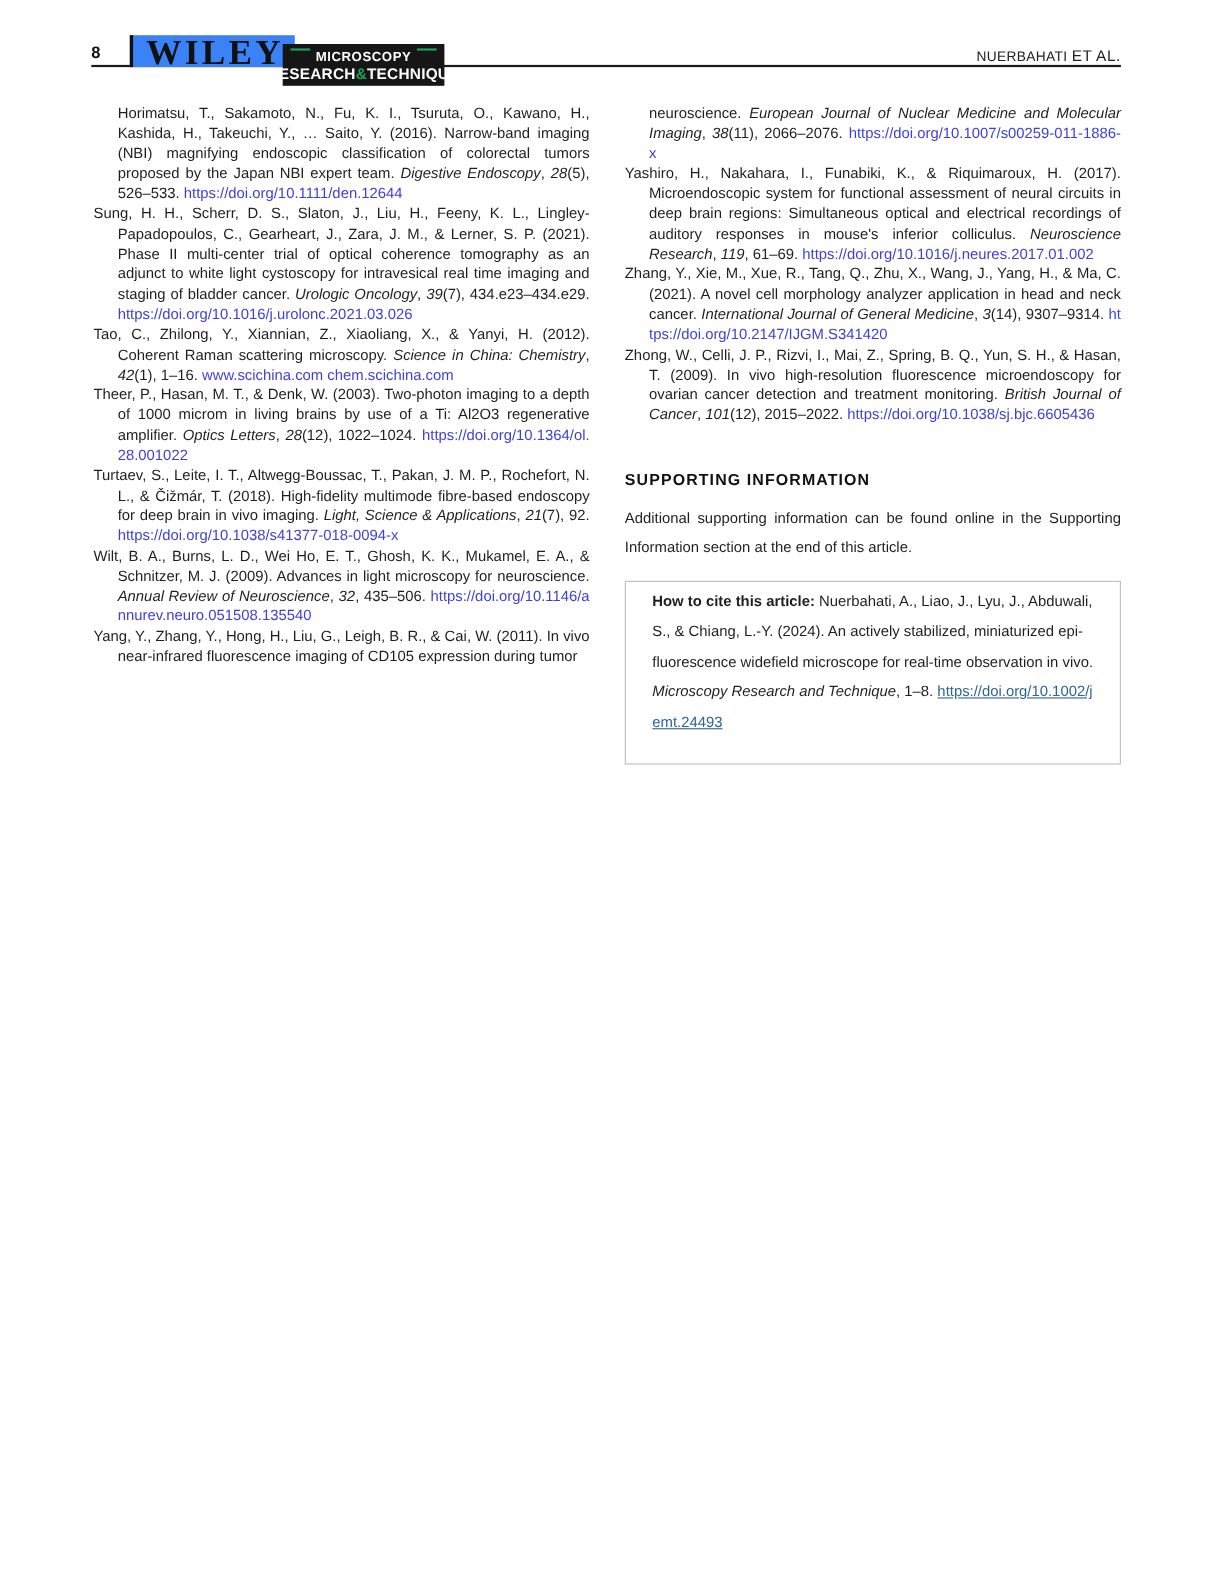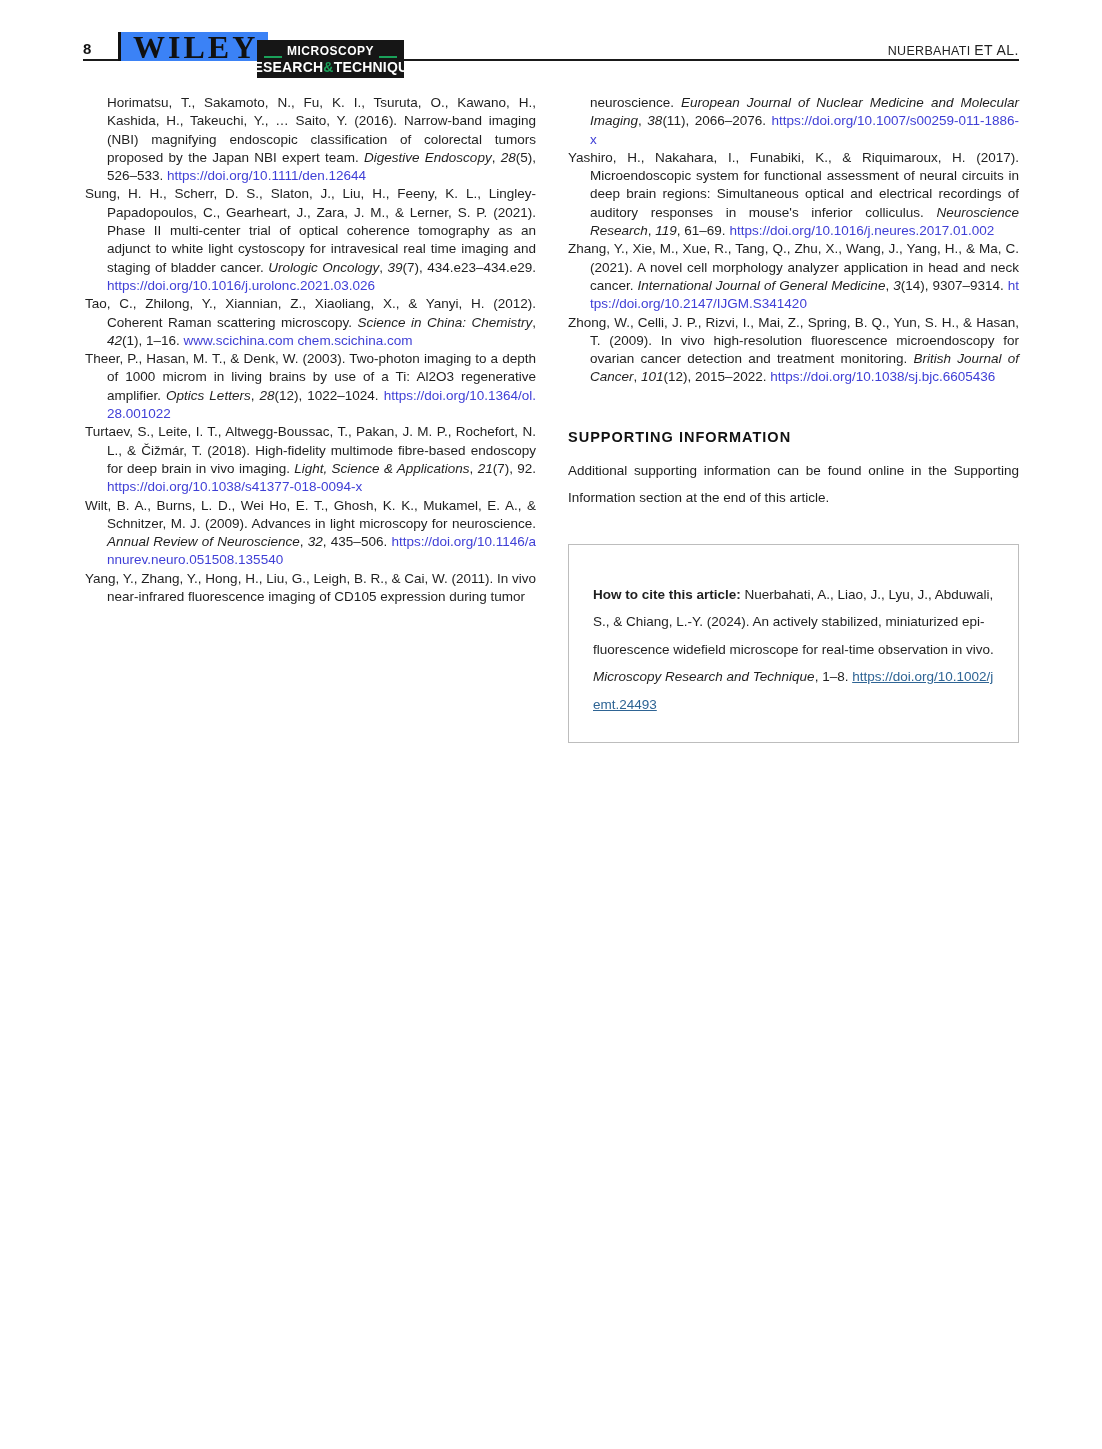--- a/index.html
+++ b/index.html
@@ -16,21 +16,21 @@
     background:#3b82f6; border-left:3px solid #111;
     padding:0 10px 0 12px;
     font-family:"Liberation Serif", serif; font-size:32px; line-height:30px;
     letter-spacing:3px; font-weight:600; color:#111;
   }
   .badge {
     position:absolute; left:257px; top:40px; width:147px; height:38px; z-index:3;
     background:#161616; color:#fff; display:flex; flex-direction:column;
     align-items:center; justify-content:center; gap:1px;
   }
-  .badge-line1 { display:flex; align-items:flex-end; gap:5px; font-size:12px; font-weight:bold; letter-spacing:0.5px; }
+  .badge-line1 { display:flex; align-items:flex-start; gap:5px; font-size:12px; font-weight:bold; letter-spacing:0.5px; }
   .badge-accent { display:inline-block; width:18px; height:2px; }
   .badge-line2 { font-size:14px; font-weight:bold; letter-spacing:0.2px; }
   .running-head { position:absolute; right:83px; top:42px; font-size:12.5px; color:#222; letter-spacing:0.3px; }
   .running-head .etal { font-size:14px; letter-spacing:0.5px; }
 
   
   .columns { position:absolute; top:94px; left:85px; width:934px; display:flex; gap:32px; }
   .col { width:451px; }
 
   .ref {
@@ -43,22 +43,22 @@
 
   
   .si-heading {
     margin:42px 0 12px 0; font-size:14.5px; font-weight:bold;
     letter-spacing:1px; color:#111;
   }
   .support-text { margin:0; font-size:13.5px; line-height:27px; text-align:justify; }
 
   
   .cite-box {
-    margin-top:33px; border:1.5px solid #bdbdbd; background:#fff;
-    padding:36px 24px 24px 24px;
+    margin-top:17px; border:1.5px solid #bdbdbd; background:#fff;
+    padding:4px 24px 24px 24px;
   }
   .cite-box p { margin:0; font-size:13.5px; line-height:27.5px; }
   .b { font-weight:bold; }
   .u { color:#2e6494; text-decoration:underline; word-break:break-all; }
 </style>
 </head>
 <body>
 
 <div class="page">
 

